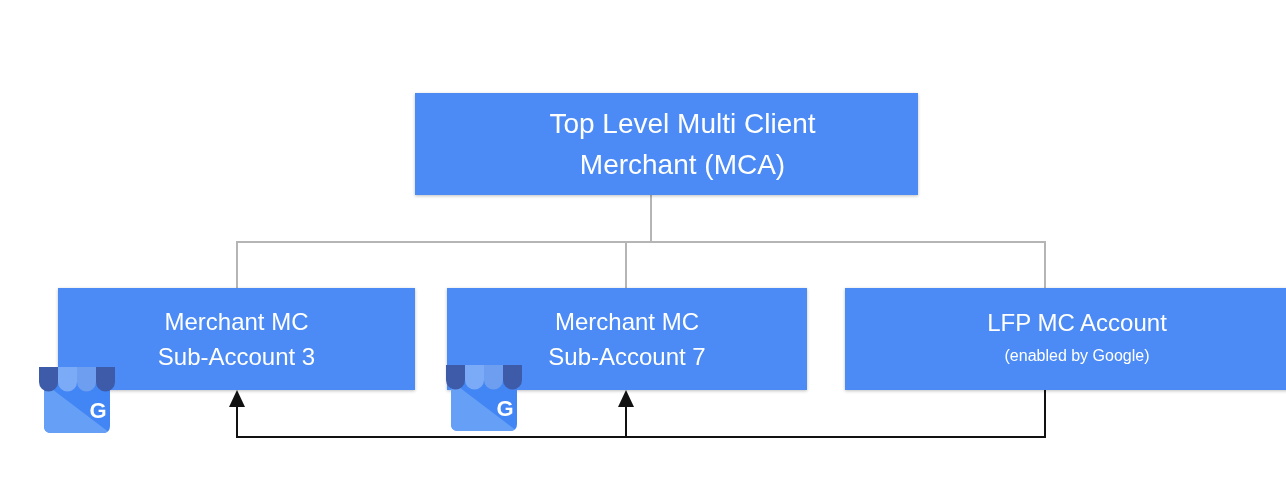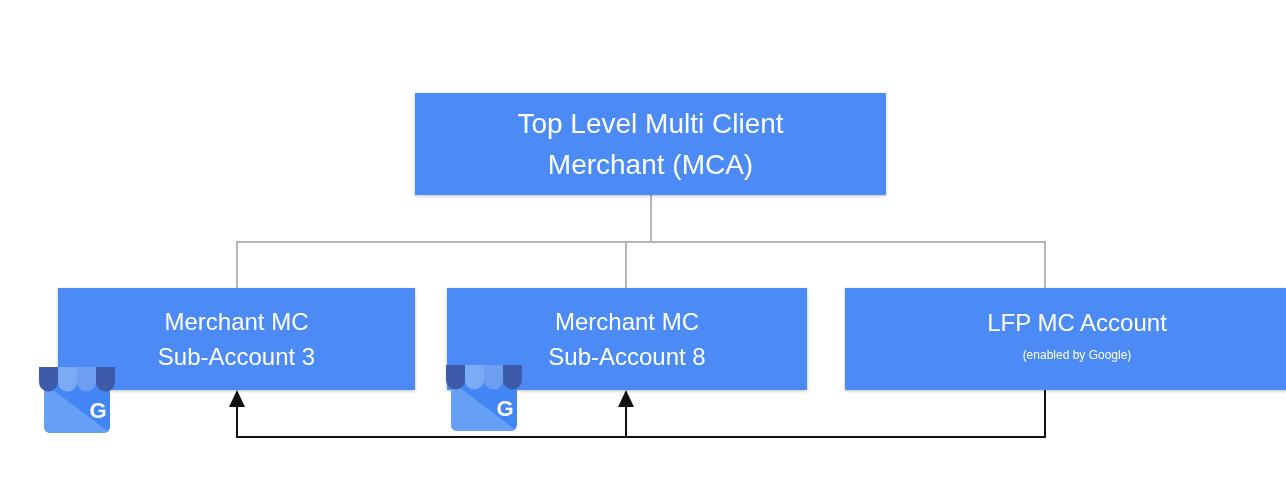--- a/index.html
+++ b/index.html
@@ -15,25 +15,25 @@
     background:#4C8BF5;
     color:#ffffff;
     display:flex;
     flex-direction:column;
     align-items:center;
     justify-content:center;
     text-align:center;
     box-shadow:0 1px 3px rgba(0,0,0,0.25);
   }
   .node .l1,.node .l2{display:block;}
-  #node-root{left:415px;top:93px;width:471px;height:102px;font-size:28px;line-height:41px;}
+  #node-root{left:415px;top:93px;width:471px;height:102px;font-size:28px;line-height:41px;padding-left:32px;}
   #node-sub1{left:58px; top:288px;width:357px;height:102px;font-size:24px;line-height:35px;}
   #node-sub2{left:447px;top:288px;width:360px;height:102px;font-size:24px;line-height:35px;}
   #node-lfp {left:845px;top:288px;width:464px;height:102px;font-size:24px;line-height:33px;}
-  #node-lfp .l2{font-size:12px;}
+  #node-lfp .l2{font-size:16px;}
   .gline{position:absolute;background:#B5B5B5;}
   .bline{position:absolute;background:#111111;}
   .arrowhead{
     position:absolute;width:0;height:0;
     border-left:8px solid transparent;
     border-right:8px solid transparent;
     border-bottom:17px solid #111111;
   }
   .gmb-icon{position:absolute;width:76px;height:66px;}
 </style>
@@ -60,21 +60,21 @@
     <span class="l2">Merchant (MCA)</span>
   </div>
 
   <div class="node" id="node-sub1">
     <span class="l1">Merchant MC</span>
     <span class="l2">Sub-Account 3</span>
   </div>
 
   <div class="node" id="node-sub2">
     <span class="l1">Merchant MC</span>
-    <span class="l2">Sub-Account 8</span>
+    <span class="l2">Sub-Account 7</span>
   </div>
 
   <div class="node" id="node-lfp">
     <span class="l1">LFP MC Account</span>
     <span class="l2">(enabled by Google)</span>
   </div>
 
   <svg class="gmb-icon" style="left:39px;top:367px;" viewBox="0 0 76 66" aria-hidden="true">
     <path d="M5,14 H71 V59 Q71,66 64,66 H12 Q5,66 5,59 Z" fill="#4285F4"></path>
     <clipPath id="bodyclip1">

